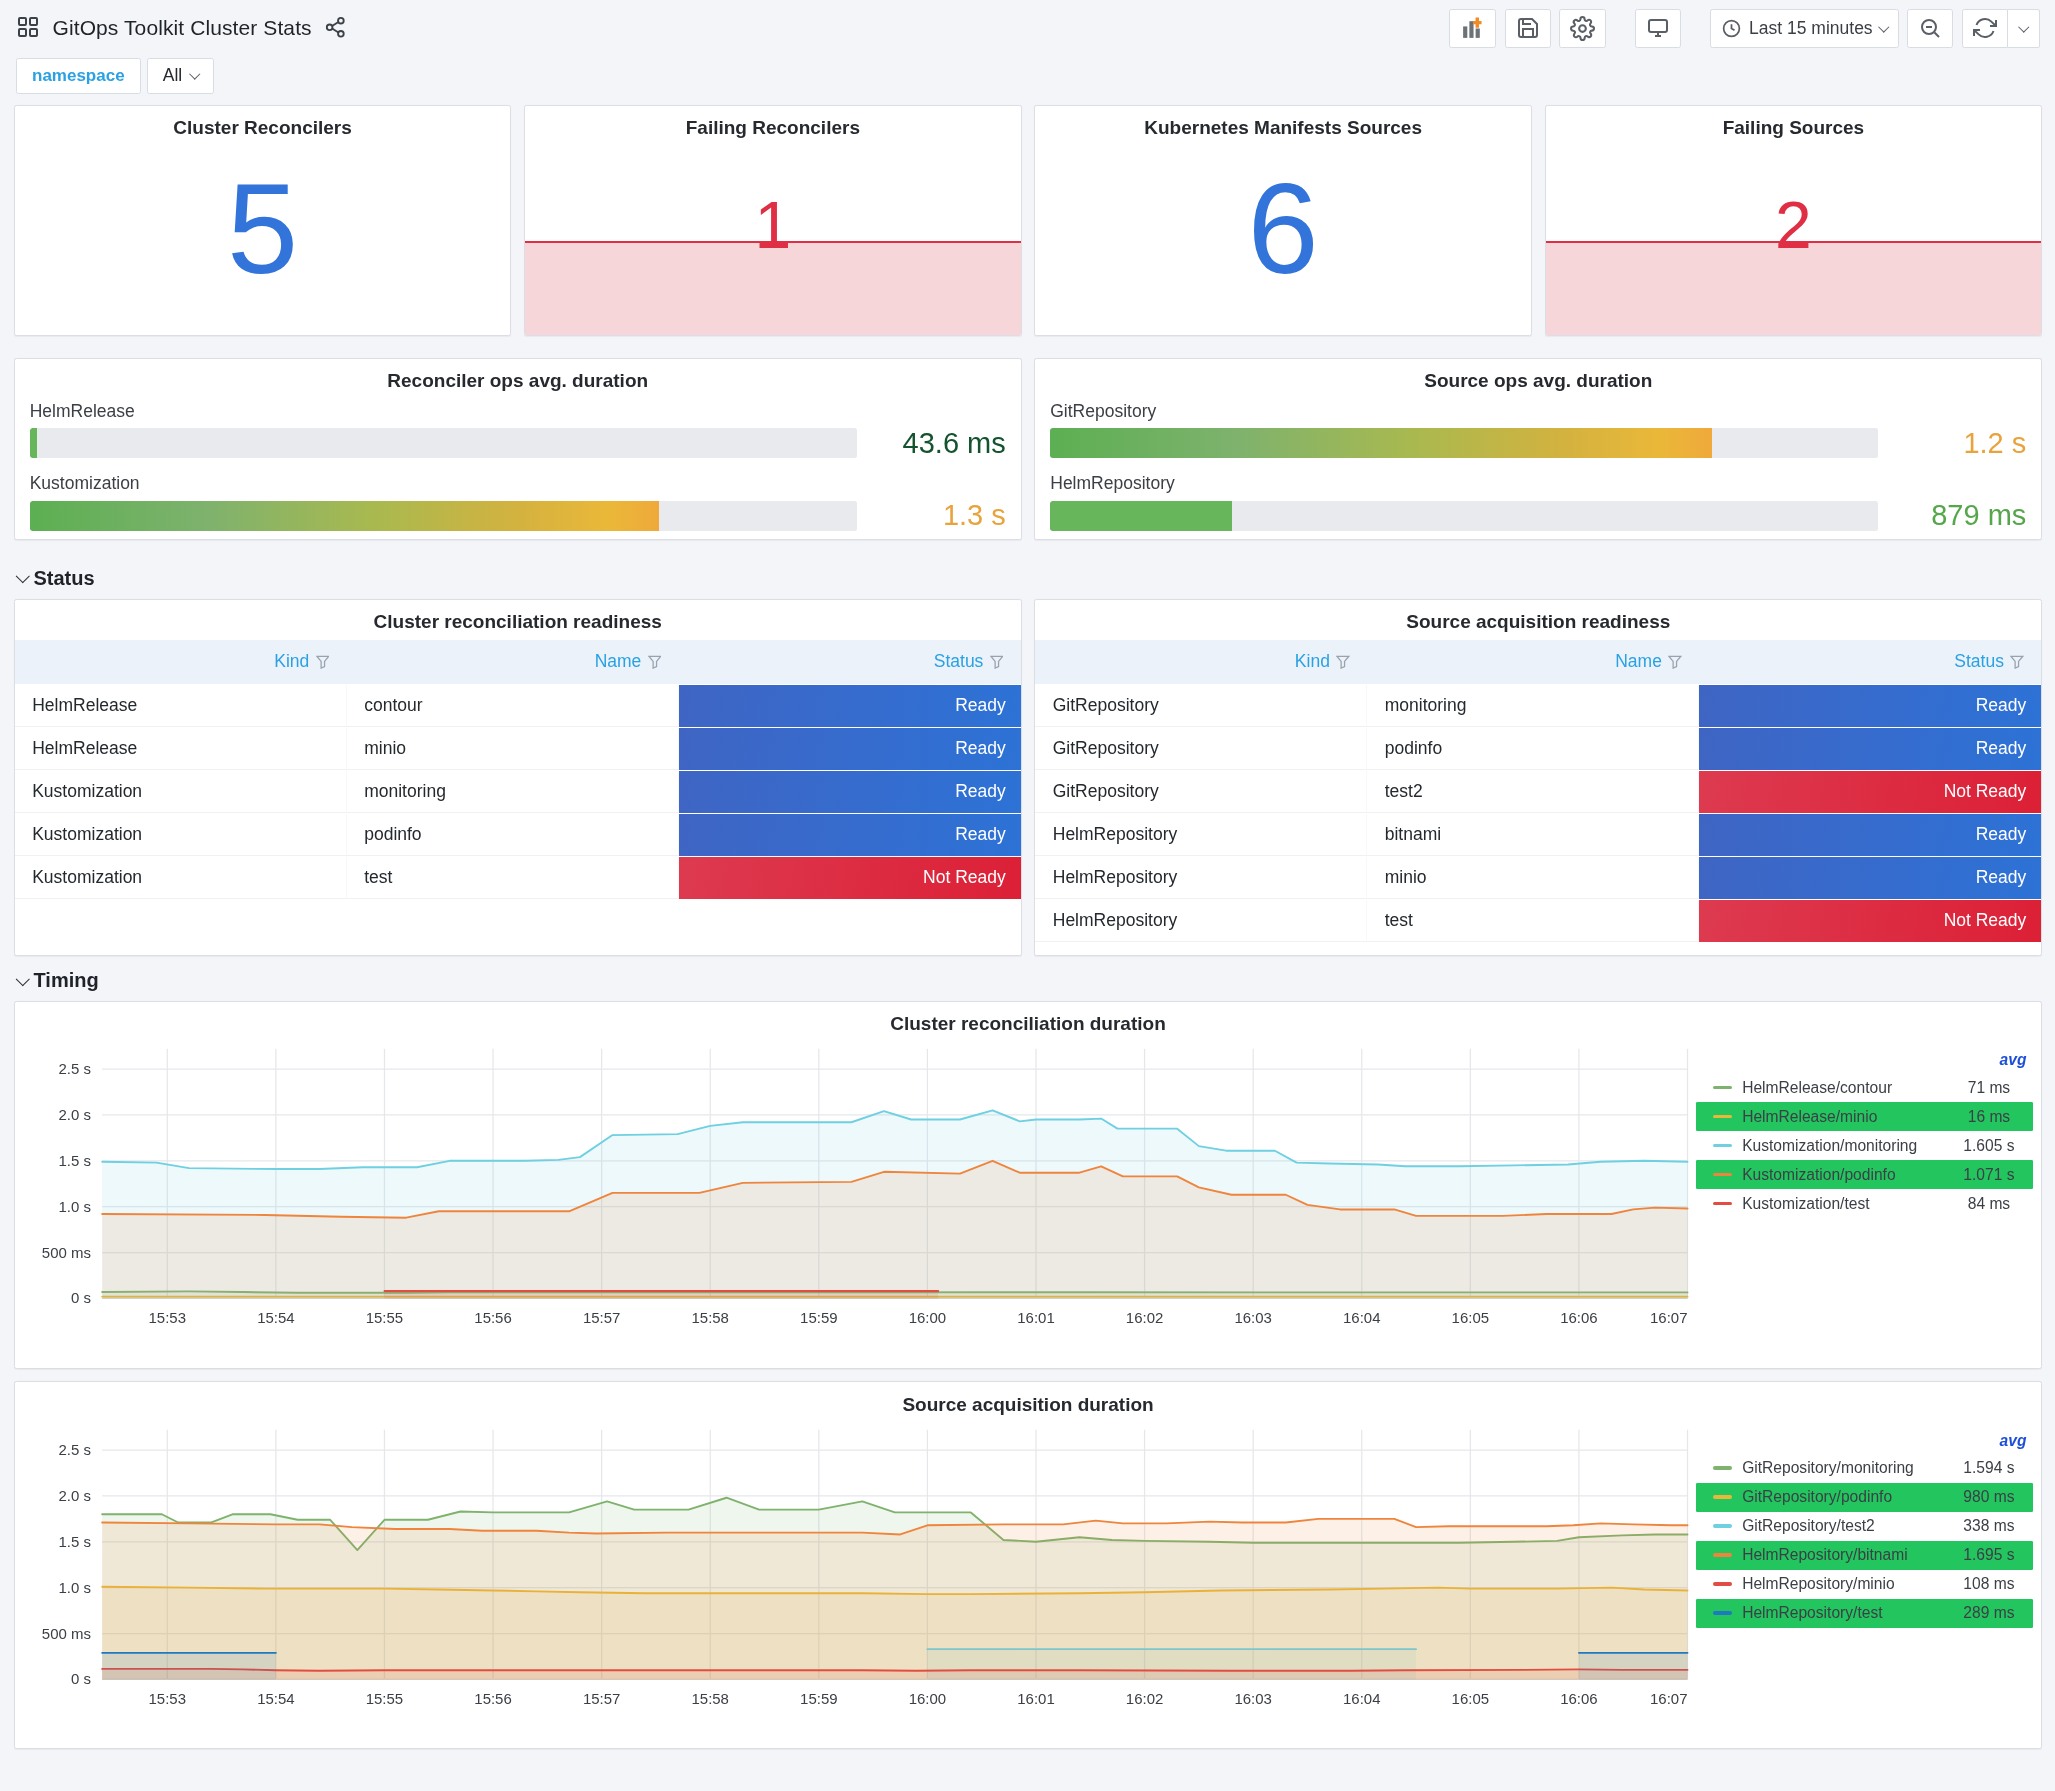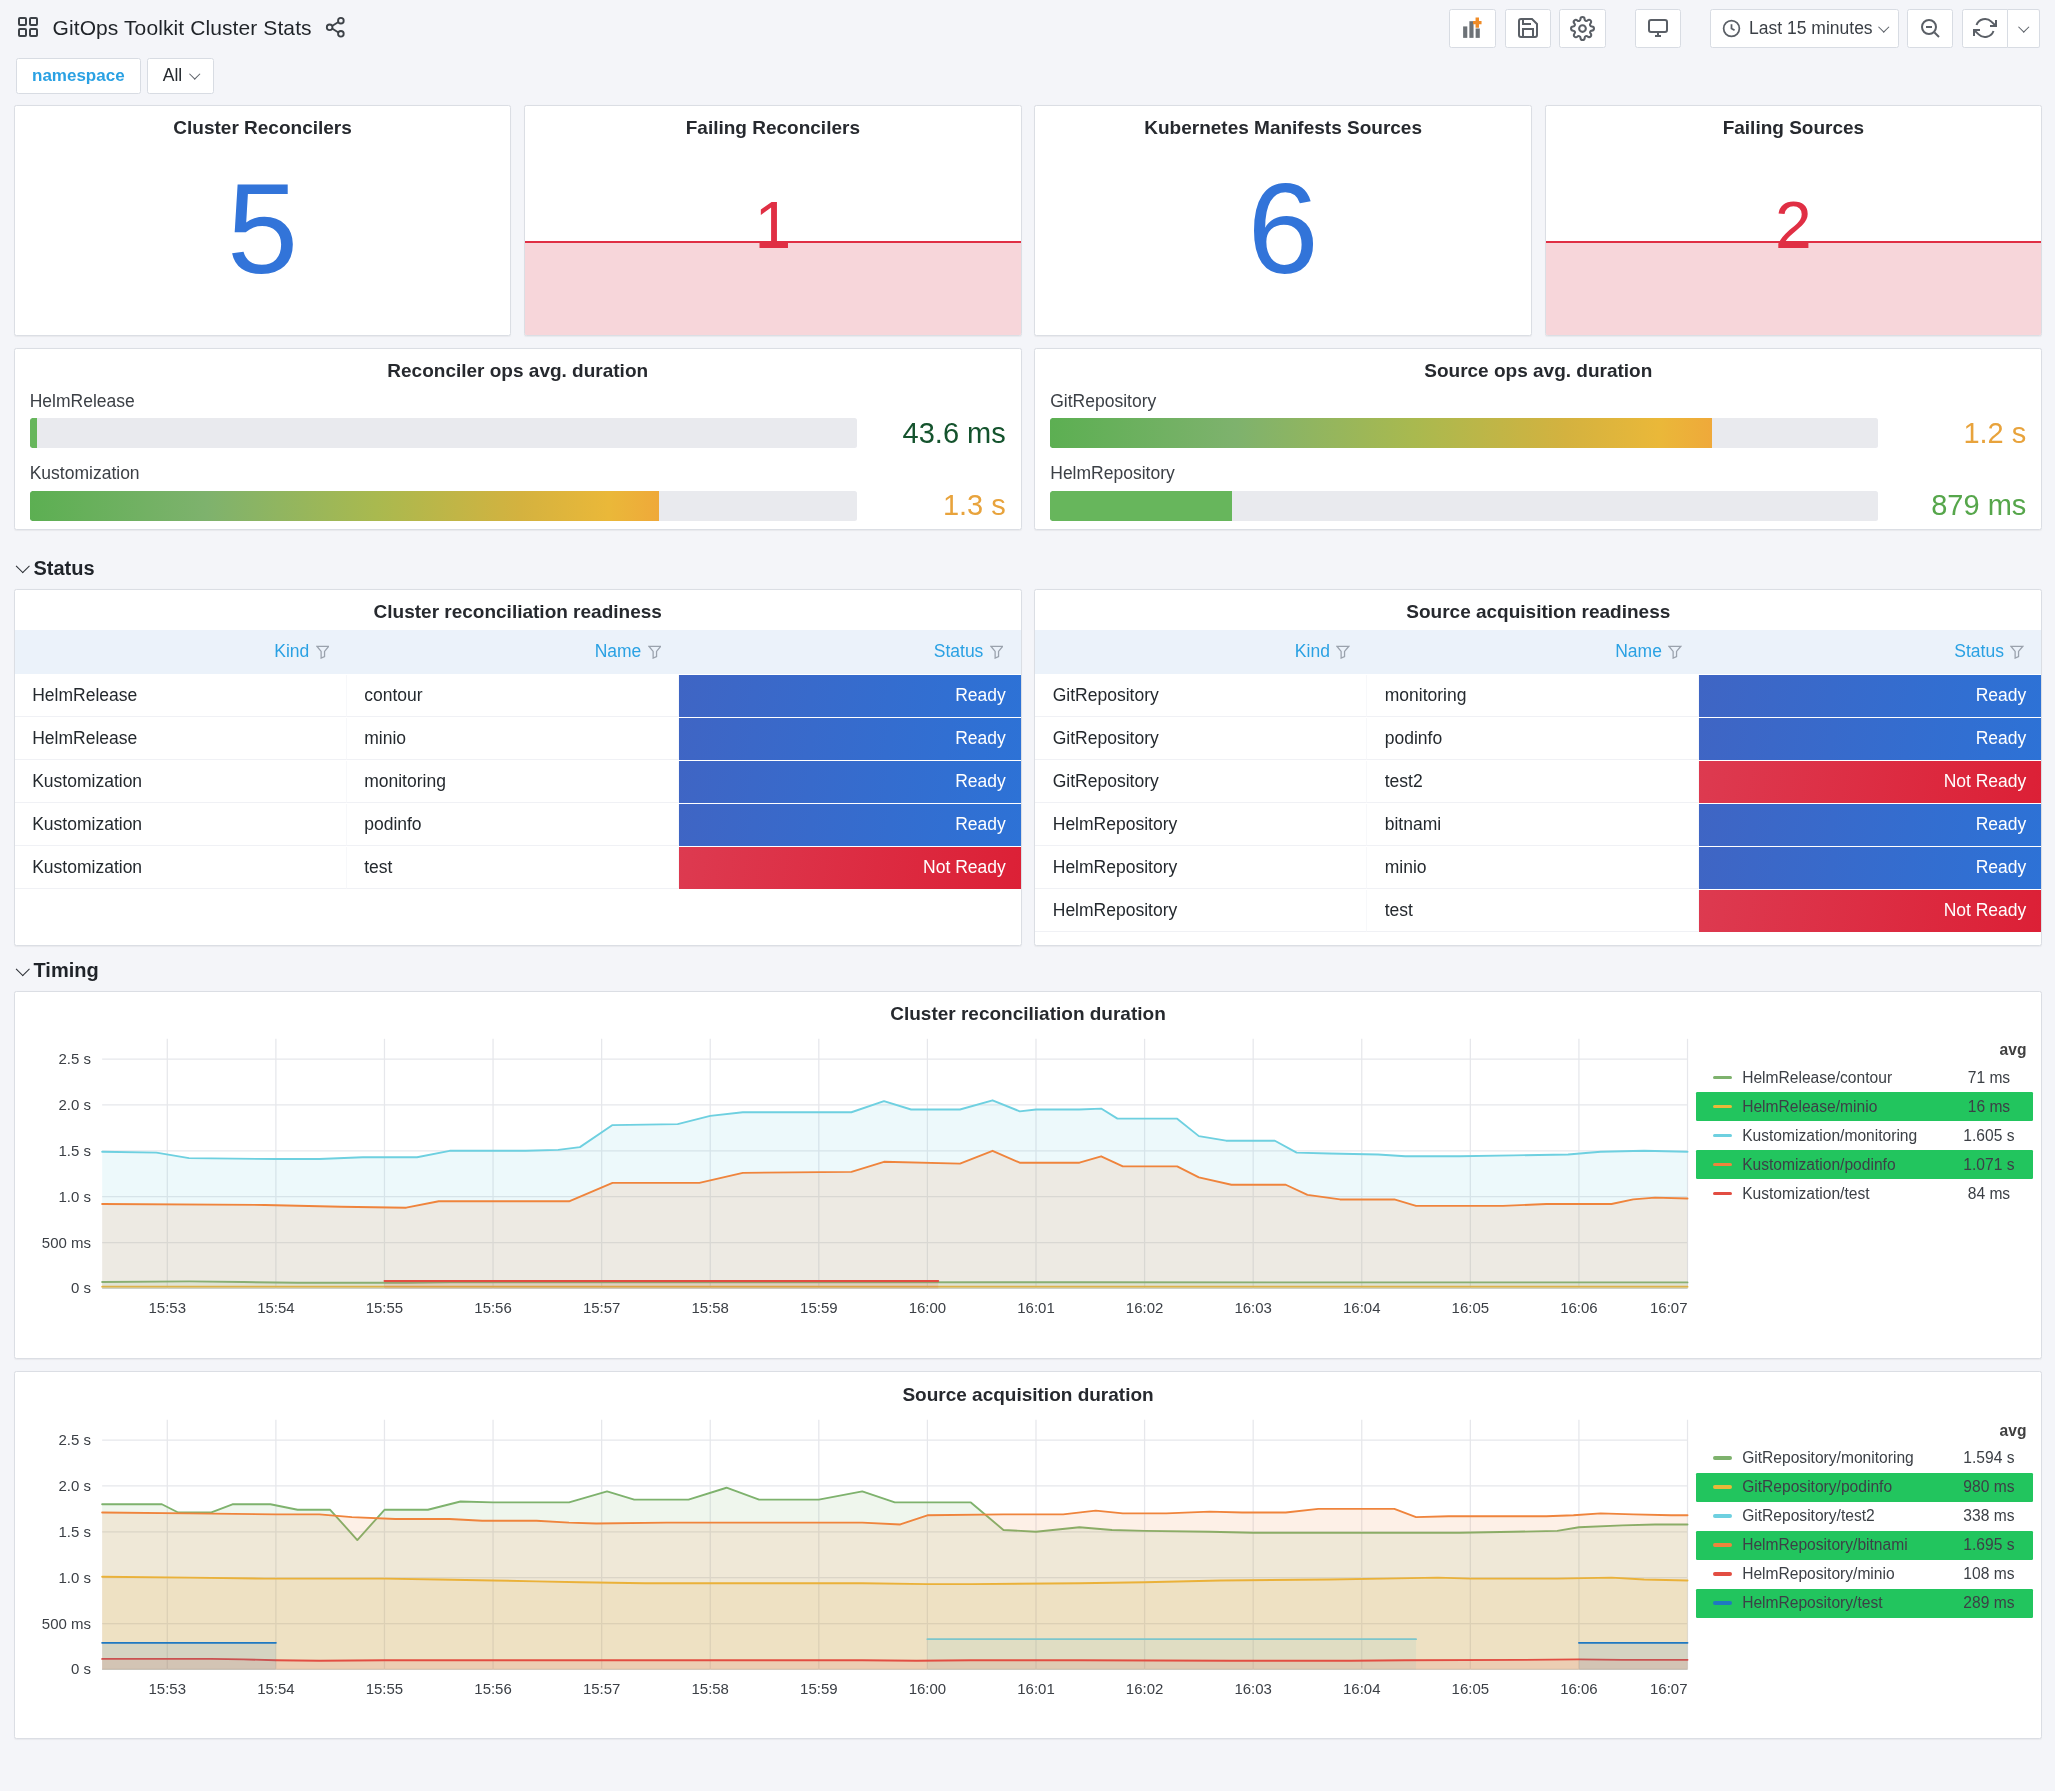--- a/index.html
+++ b/index.html
@@ -26,21 +26,21 @@
   .var-name { color:#2aa1e3; font-weight:700; font-size:17px; }
   .var-value { color:#24292e; font-size:17.5px; }
 
   
   .panel { background:#fff; border:0.6px solid #dbdee4; border-radius:2.5px; box-shadow:0 0.6px 1.2px rgba(0,0,0,.05); position:relative; overflow:hidden; }
   .panel-title { text-align:center; font-size:19px; font-weight:600; color:#26292e; padding-top:11.2px; position:relative; z-index:3; }
 
   .row { display:flex; gap:12.5px; padding:0 13.7px; }
 
   
-  .stats-row { margin-bottom:12px; }
+  .stats-row { margin-bottom:22px; }
   .stat { flex:1; height:231px; }
   .stat-value { position:absolute; left:0; right:0; top:50%; transform:translateY(-44%); text-align:center; font-weight:500; z-index:2; }
   .stat-value.big-blue { font-size:128px; color:#3274d9; }
   .stat-value.big-red  { font-size:66px; color:#e02f44; }
   .spark { position:absolute; left:0; right:0; bottom:0; height:41%; background:#f7d6da; border-top:2.5px solid #e02f44; z-index:1; }
 
   
   .gauges-row { margin-bottom:17px; }
   .gauge-panel { flex:1; height:182px; padding:0 15px; }
   .gauge-rows { margin-top:8.7px; }
@@ -68,21 +68,21 @@
   .gtable td.cell-status { padding:0 15px; text-align:right; color:#fff; border-bottom:none; }
   .cell-status.ok  { background:linear-gradient(100deg,#3f65c4,#2d72d6); }
   .cell-status.bad { background:linear-gradient(100deg,#dd3a50,#dc2036); }
   .funnel { display:inline-block; margin-left:6.2px; vertical-align:-1.2px; }
 
   
   .chart-panel { margin:0 13.7px 12.5px 13.7px; height:368px; }
   .chart-body { position:relative; }
   .chart-svg { position:absolute; left:6.2px; top:5px; }
   .legend { position:absolute; right:8.7px; top:13.7px; width:337px; font-size:15.6px; color:#3c4046; }
-  .legend-head { text-align:right; color:#404040; font-weight:700; padding:2.5px 6.2px 3.7px 0; }
+  .legend-head { text-align:right; color:#1d4ed8; font-weight:700; padding:2.5px 6.2px 3.7px 0;font-style:italic; }
   .legend-row { display:flex; align-items:center; height:29px; padding:0 6.2px 0 17.5px; border-radius:1.2px; }
   .legend-row.alt { background:#22c55e; }
   .legend-dash { width:19px; height:3.7px; border-radius:1.9px; margin-right:10px; flex:none; }
   .legend-name { flex:1; white-space:nowrap; }
   .legend-val { width:75px; text-align:center; white-space:nowrap; }
 
   .chev { display:inline-block; width:10px; height:10px; border-right:1.9px solid #2c3036; border-bottom:1.9px solid #2c3036; transform:rotate(45deg) translateY(-2.5px); }
   .caret { display:inline-block; width:7.5px; height:7.5px; border-right:1.9px solid #5a5f66; border-bottom:1.9px solid #5a5f66; transform:rotate(45deg); margin-top:-3.7px; }
 </style>
 </head>

